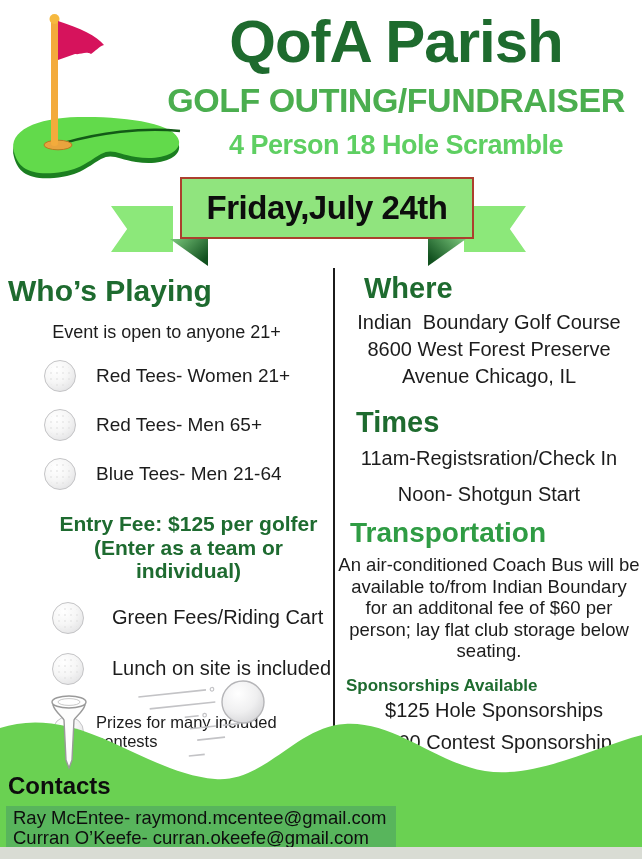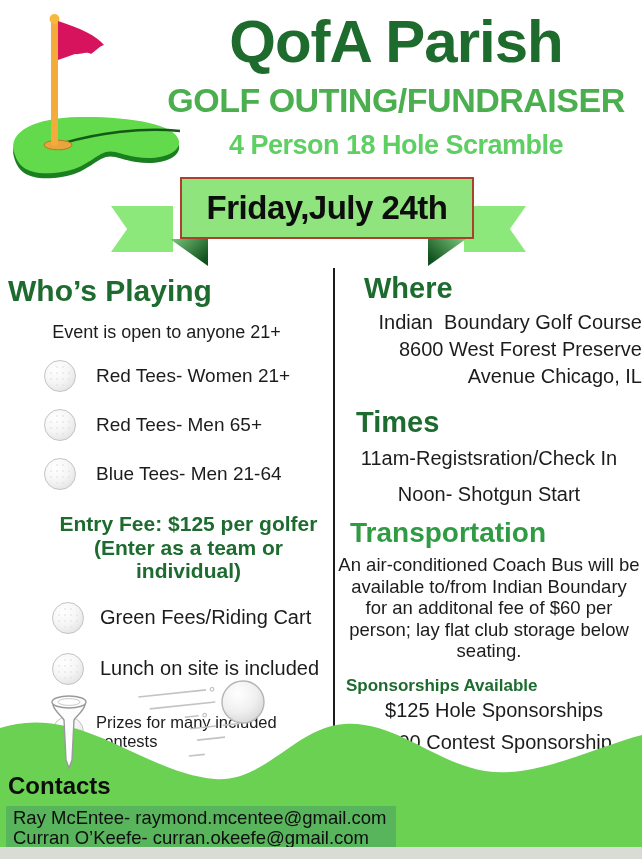--- a/index.html
+++ b/index.html
@@ -41,26 +41,26 @@
   }
   .ball::after{
     content:"";position:absolute;inset:3px;border-radius:50%;
     background-image:radial-gradient(#e2e2e2 1px,transparent 1.3px);
     background-size:6px 6px;opacity:.55;
   }
   .tees .brow{margin:17px 0 0 44px;}
   .tees .brow span{font-size:19px;margin-left:20px;color:#1c1c1c;}
   .fee{margin-top:22px;text-align:center;font-size:21px;font-weight:800;color:#1e6b30;line-height:1.12;padding-left:44px;}
   .incl .brow{margin:19px 0 0 52px;}
-  .incl .brow span{font-size:20px;margin-left:16px;color:#1c1c1c;}
+  .incl .brow span{font-size:20px;margin-left:28px;color:#1c1c1c;}
   .incl .brow.small{margin-top:28px;}
   .incl .brow.small span{font-size:16.5px;margin-left:12px;}
   
   .whereH{font-size:29px;margin:12px 0 4px 28px;}
-  .addr div{font-size:20px;text-align:right;line-height:27px;color:#1c1c1c;white-space:pre-wrap;}
+  .addr div{font-size:20px;text-align:center;line-height:27px;color:#1c1c1c;white-space:pre-wrap;}
   .timesH{font-size:29px;margin:16px 0 8px 20px;}
   .time{font-size:20px;text-align:center;color:#1c1c1c;}
   .time + .time{margin-top:13px;}
   .transH{font-size:28px;margin:11px 0 5px 14px;color:#2f9c44;}
   .transB{font-size:18.5px;text-align:center;line-height:21.5px;width:302px;margin:0 auto;color:#1c1c1c;}
   .sponH{font-size:17px;margin:14px 0 3px 10px;}
   .spon{font-size:20px;text-align:center;color:#1c1c1c;padding-left:10px;}
   .spon + .spon{margin-top:9px;}
   
   .wave{position:absolute;left:0;top:695px;width:642px;height:164px;z-index:1;}

